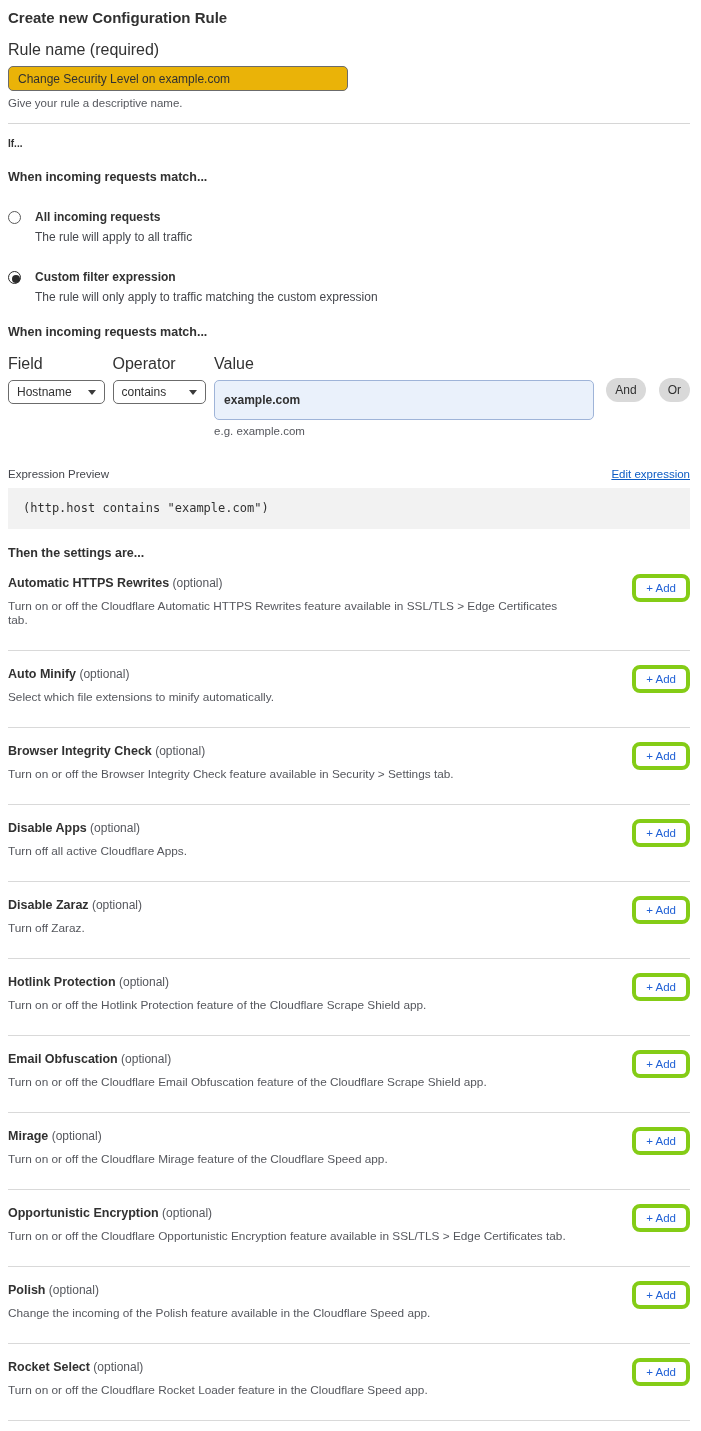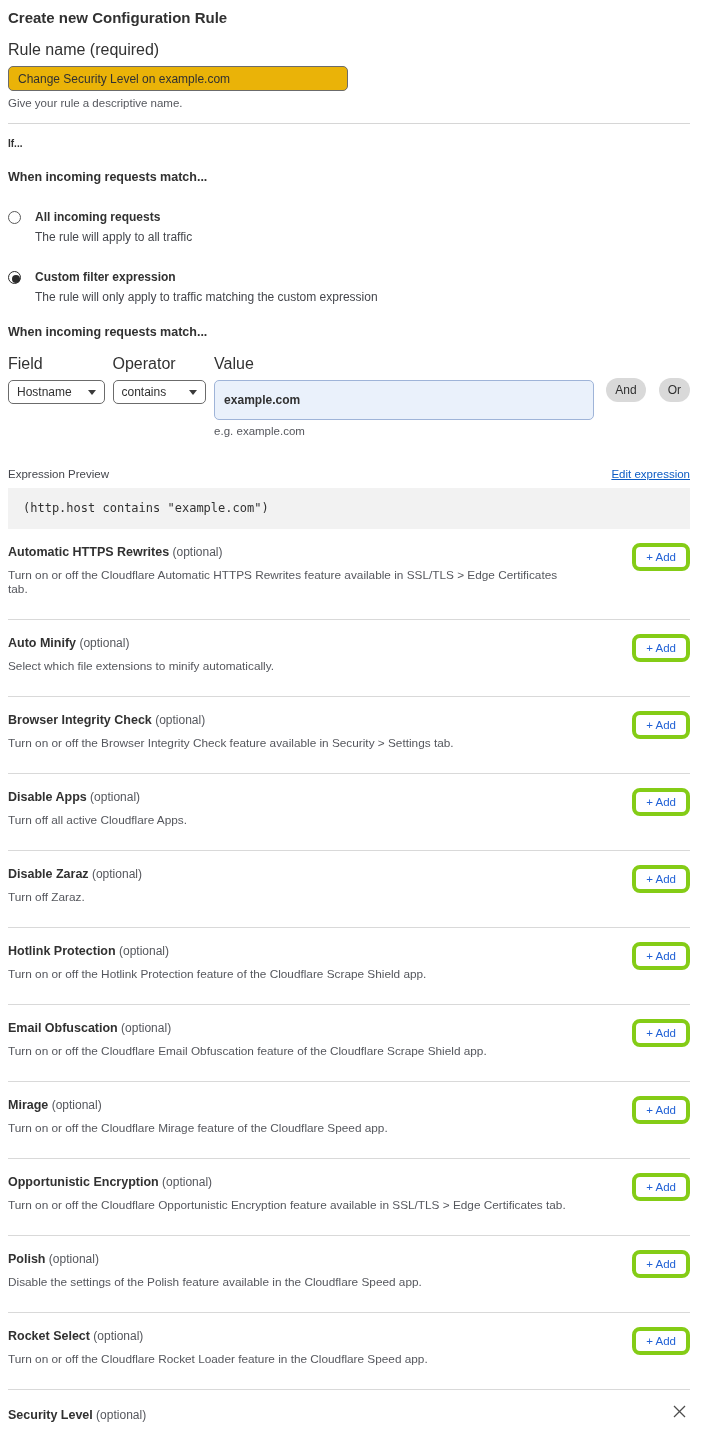--- a/index.html
+++ b/index.html
@@ -166,20 +166,21 @@
     <button class="andor-btn first">And</button>
     <button class="andor-btn">Or</button>
   </div>
 
   <div class="expr-header">
     <span class="expr-label">Expression Preview</span>
     <span class="edit-expression-link">Edit expression</span>
   </div>
   <div class="expr-code">(http.host contains "example.com")</div>
 
+  <div class="then-heading">Then the settings are...</div>
 
   <div id="settings-list">
     <div class="setting-row">
       <span class="setting-title">Automatic HTTPS Rewrites</span>
       <span class="optional-tag">(optional)</span>
       <div class="setting-desc">Turn on or off the Cloudflare Automatic HTTPS Rewrites feature available in SSL/TLS &gt; Edge Certificates tab.</div>
       <button class="add-btn">+ Add</button>
     </div>
 
     <div class="setting-row">
@@ -234,21 +235,21 @@
     <div class="setting-row">
       <span class="setting-title">Opportunistic Encryption</span>
       <span class="optional-tag">(optional)</span>
       <div class="setting-desc">Turn on or off the Cloudflare Opportunistic Encryption feature available in SSL/TLS &gt; Edge Certificates tab.</div>
       <button class="add-btn">+ Add</button>
     </div>
 
     <div class="setting-row">
       <span class="setting-title">Polish</span>
       <span class="optional-tag">(optional)</span>
-      <div class="setting-desc">Disable the settings of the Polish feature available in the Cloudflare Speed app.</div>
+      <div class="setting-desc">Change the incoming of the Polish feature available in the Cloudflare Speed app.</div>
       <button class="add-btn">+ Add</button>
     </div>
 
     <div class="setting-row">
       <span class="setting-title">Rocket Select</span>
       <span class="optional-tag">(optional)</span>
       <div class="setting-desc">Turn on or off the Cloudflare Rocket Loader feature in the Cloudflare Speed app.</div>
       <button class="add-btn">+ Add</button>
     </div>
   </div>

